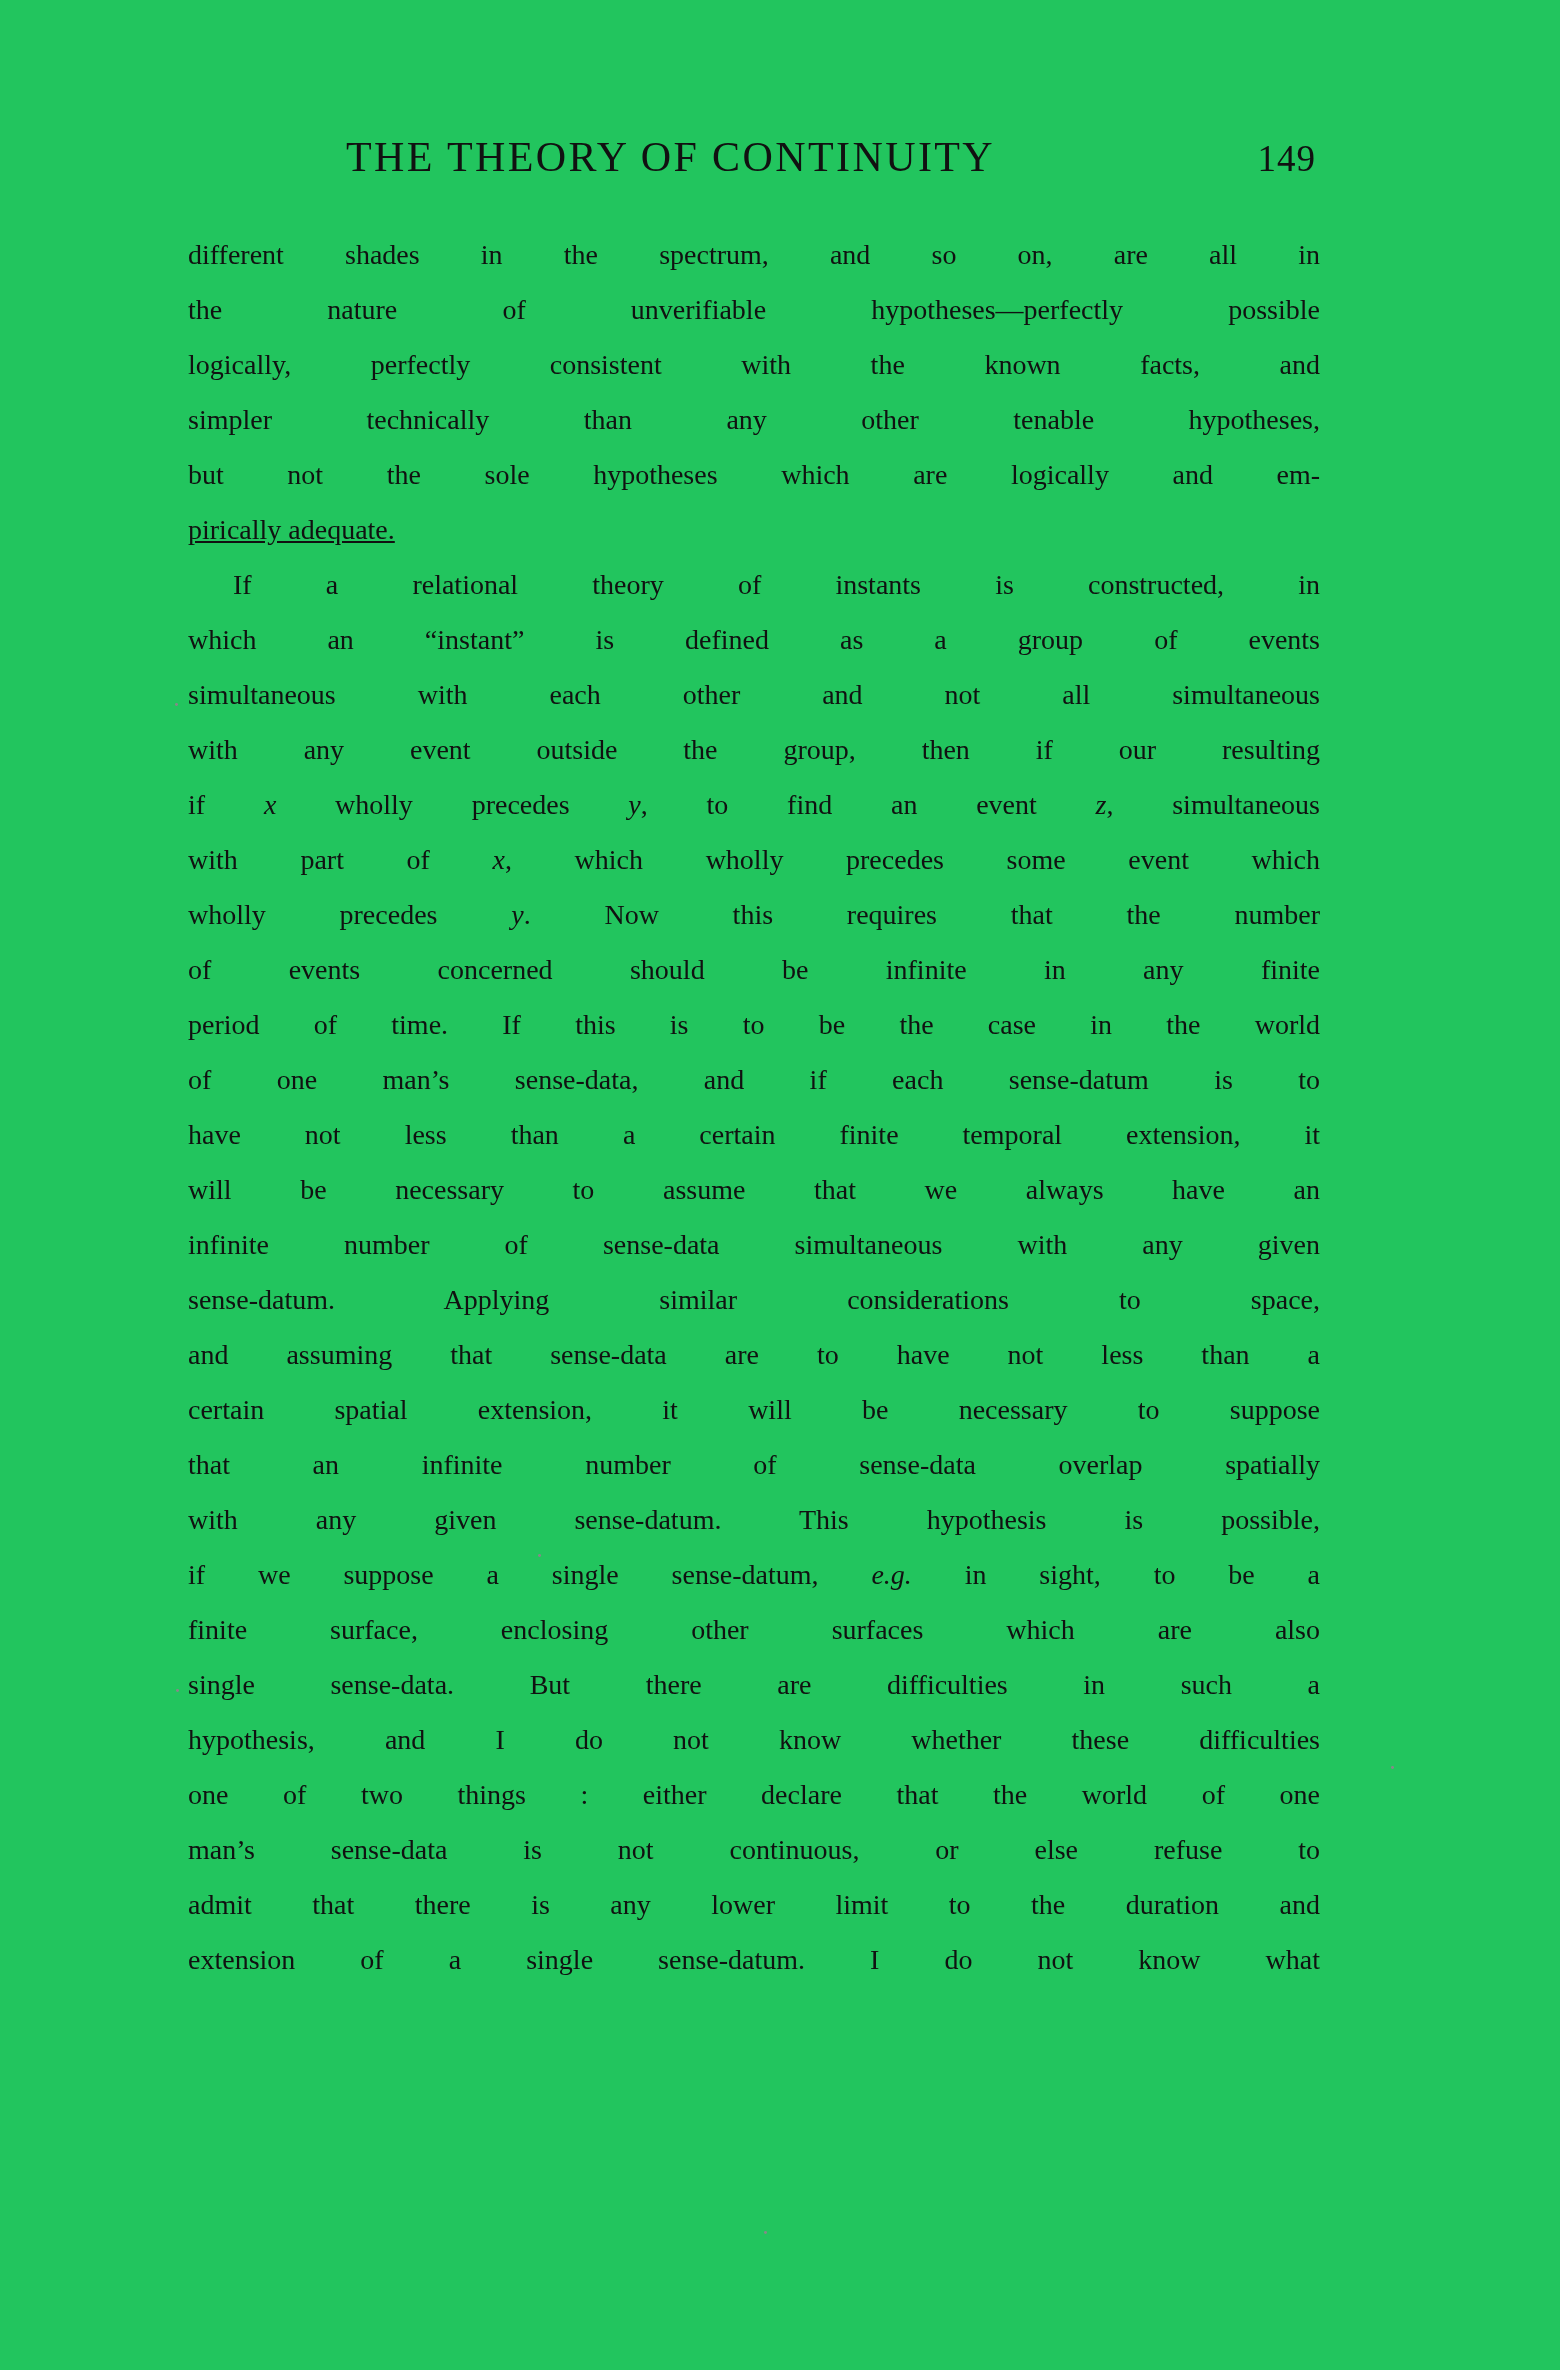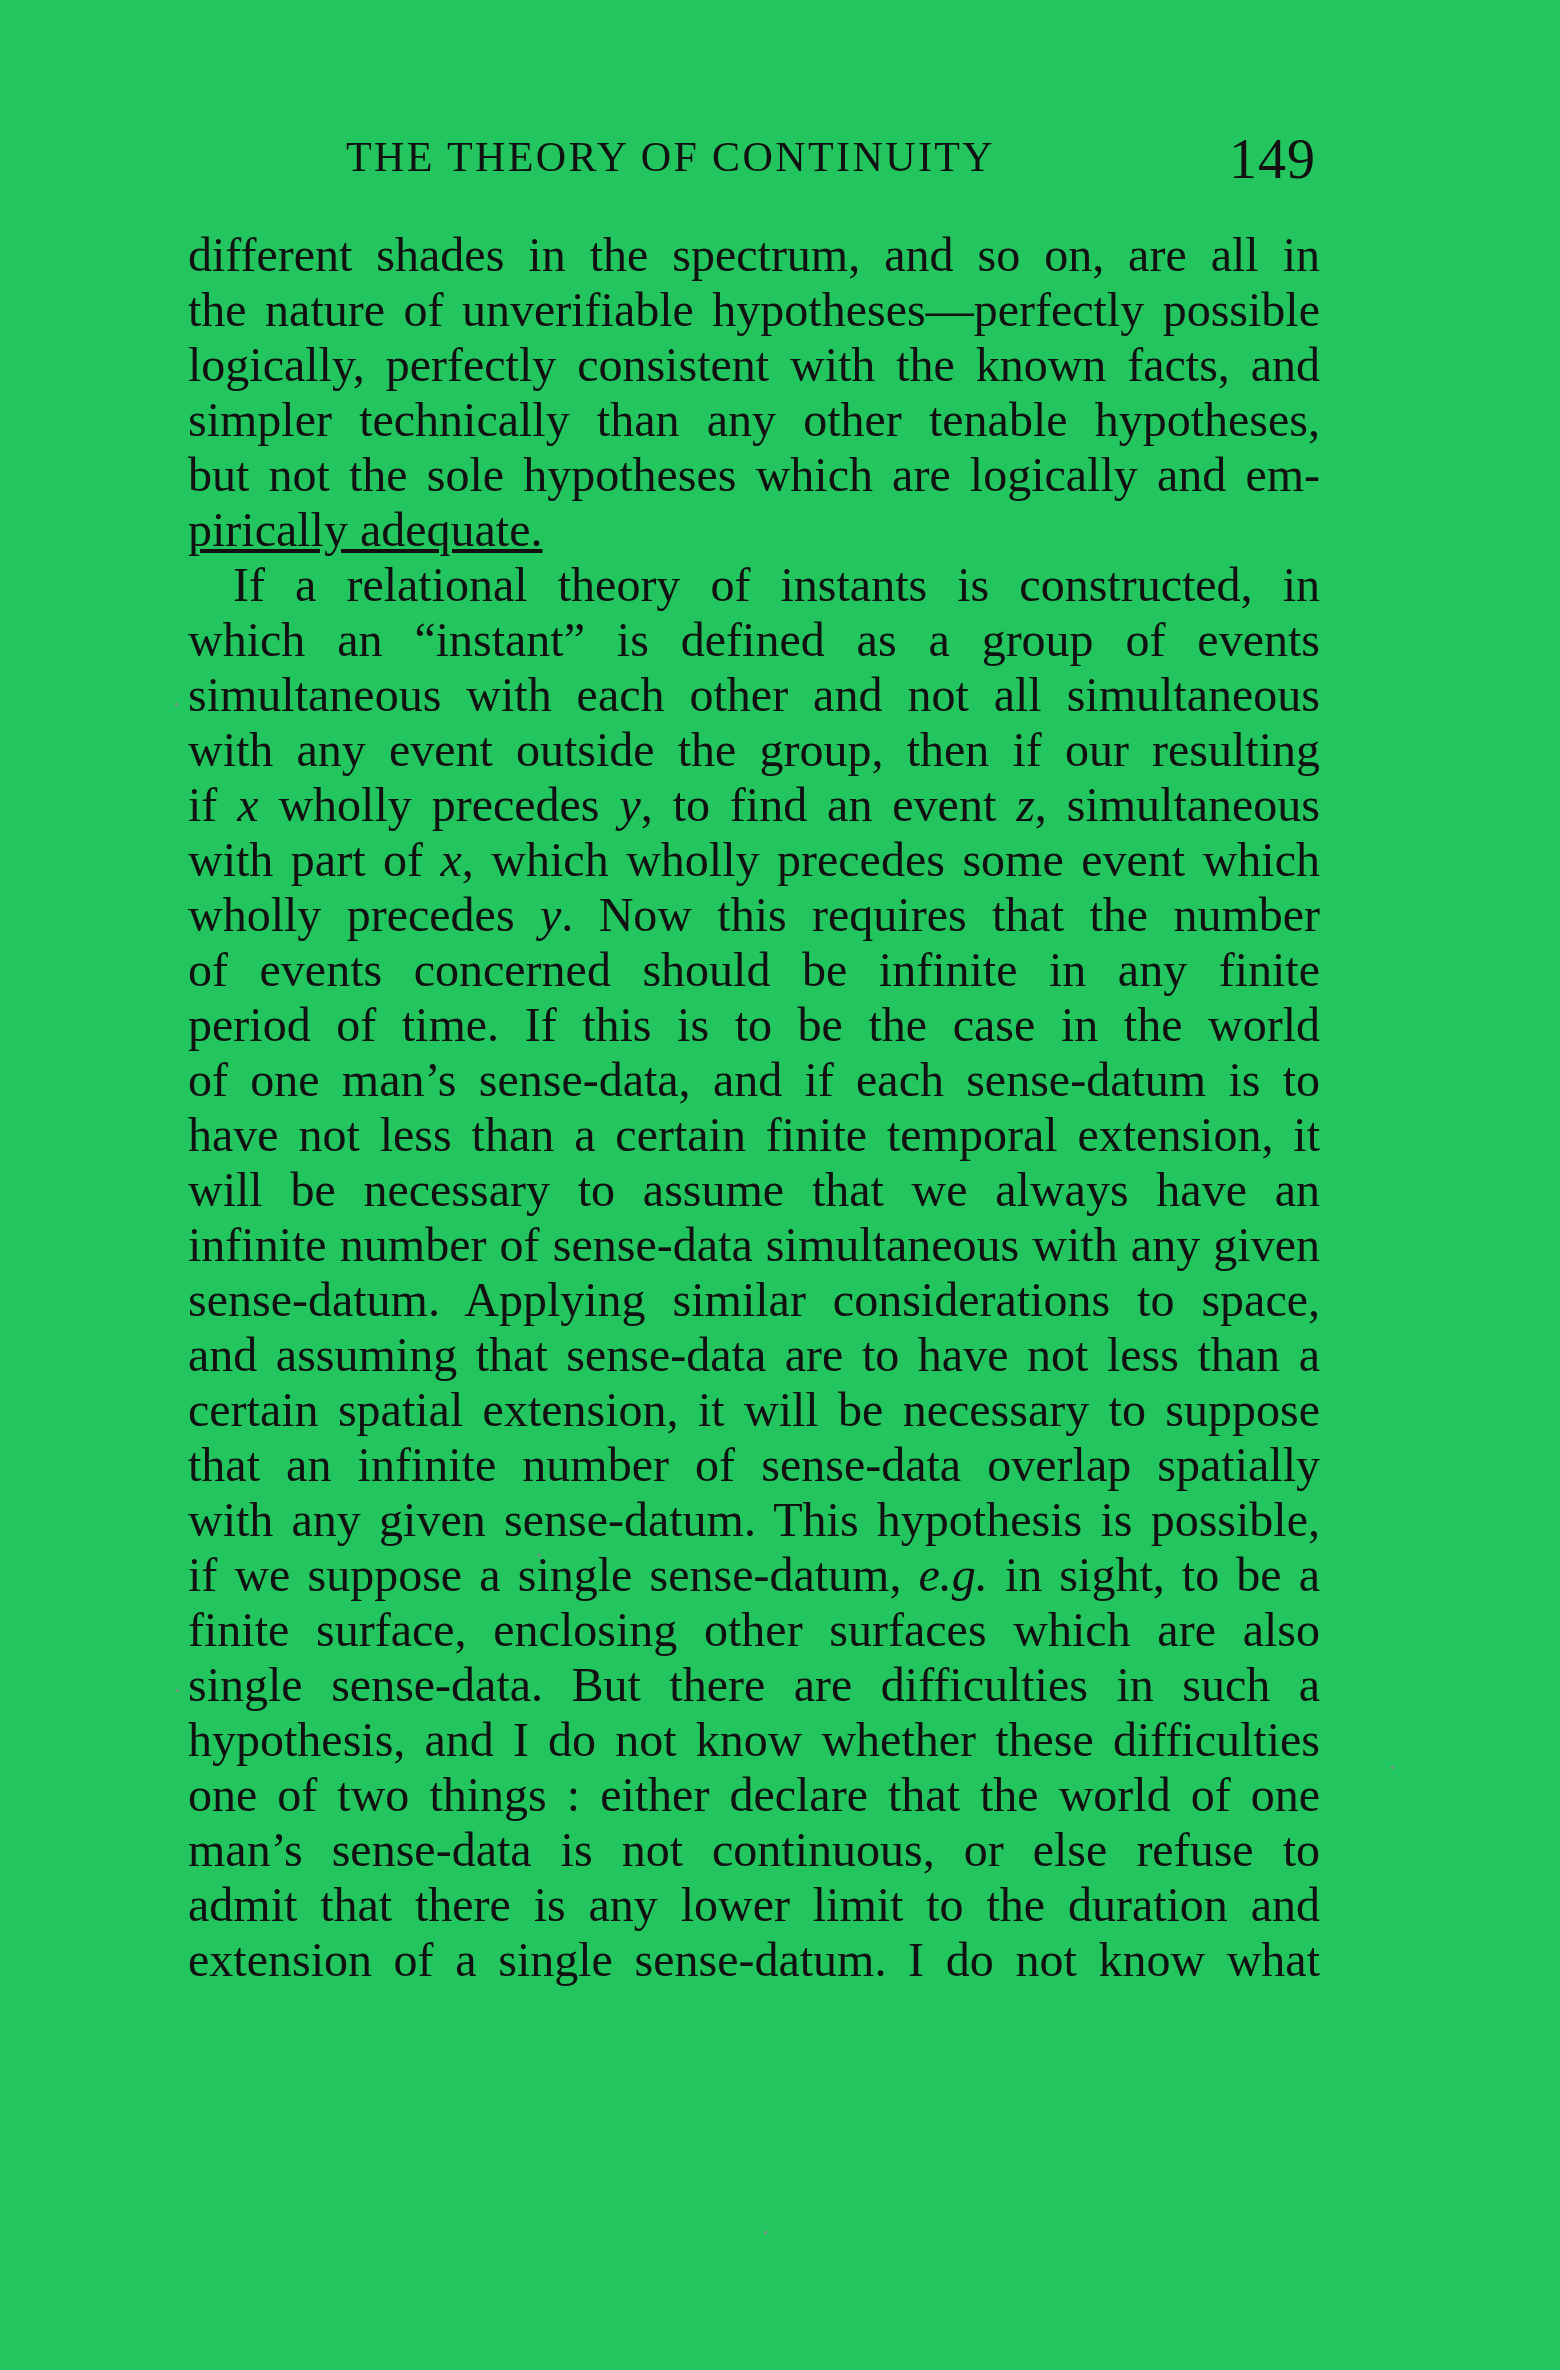--- a/index.html
+++ b/index.html
@@ -35,36 +35,36 @@
     top: 0;
     font-size: 42px;
     letter-spacing: 2.4px;
     line-height: 58px;
     white-space: nowrap;
   }
   .folio {
     position: absolute;
     right: 0;
     top: 1.9px;
-    font-size: 56px;
+    font-size: 37px;
     line-height: 58px;
     letter-spacing: 1px;
     text-align: center;
   }
   .body-text {
     position: absolute;
     left: 188px;
     top: 227px;
     width: 1132px;
   }
   .line {
     display: block;
     height: 55px;
     line-height: 55px;
-    font-size: 48px;
+    font-size: 28px;
     white-space: nowrap;
     text-align: justify;
     text-align-last: justify;
     overflow: visible;
   }
   .line.last {
     text-align-last: left;
     text-decoration: underline;
   }
   .line.indent {

